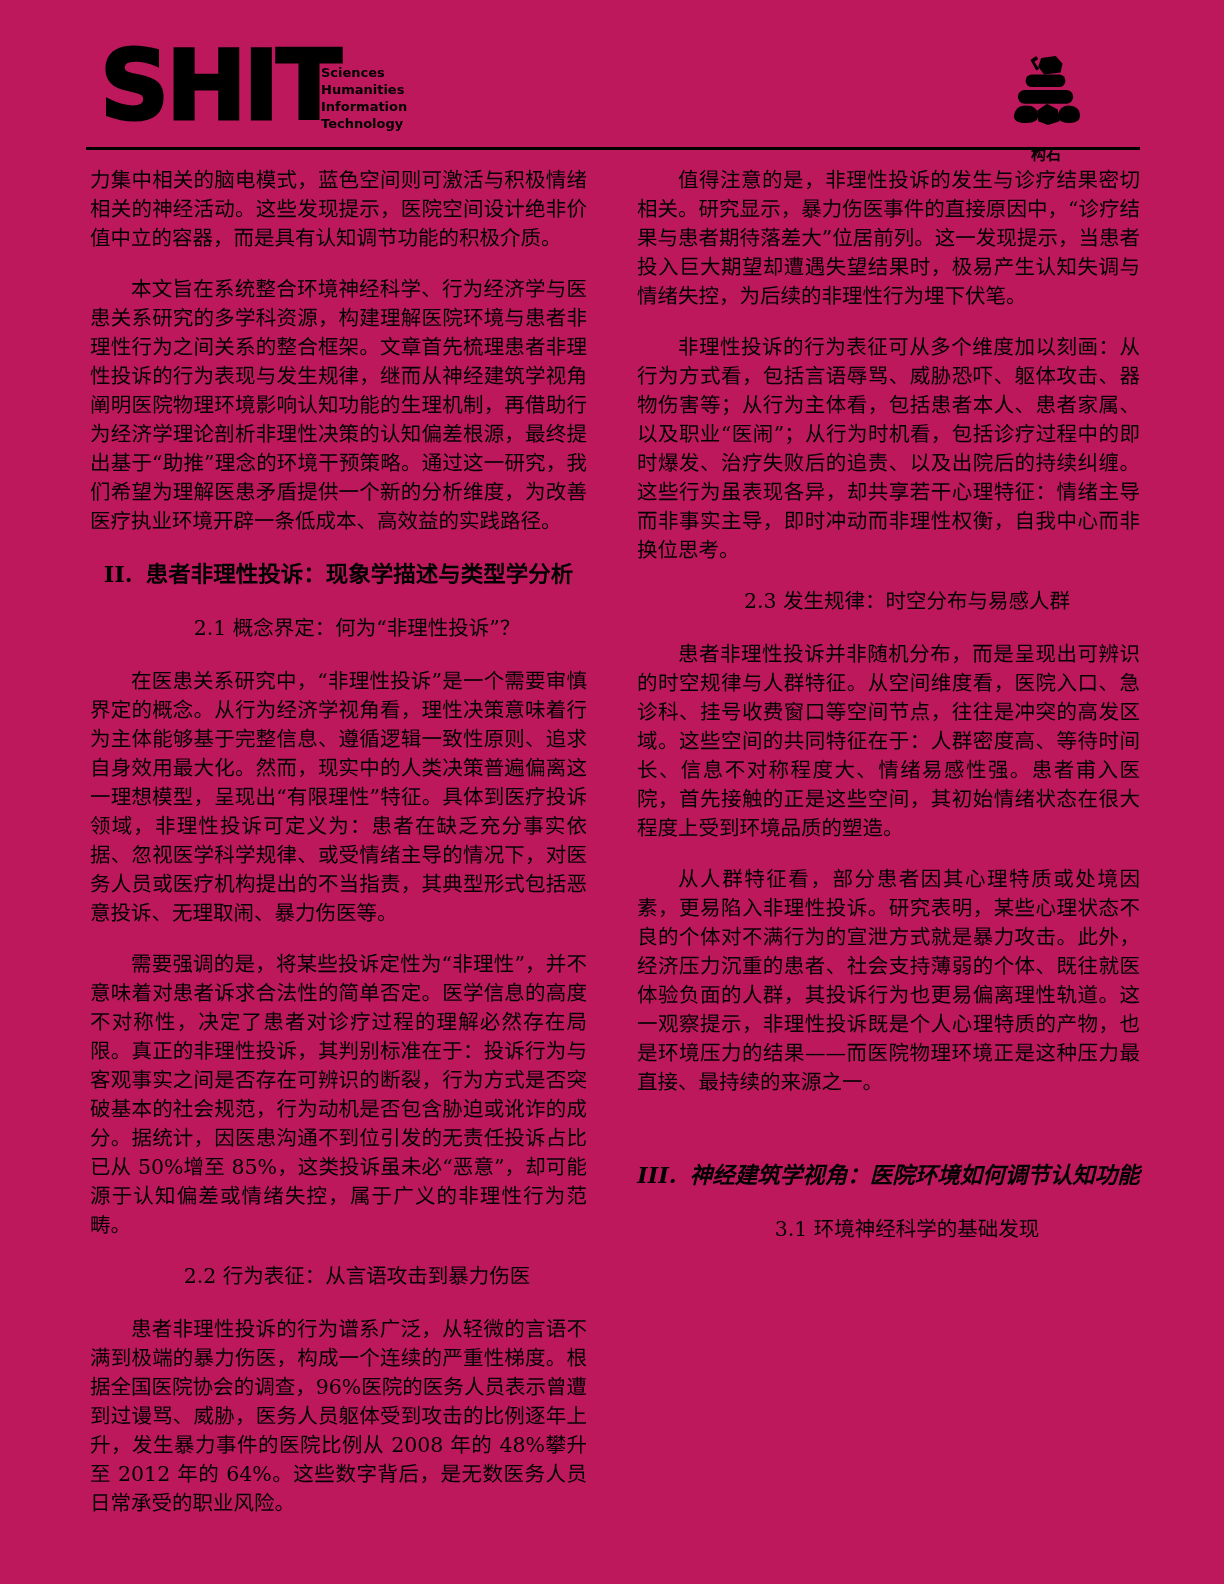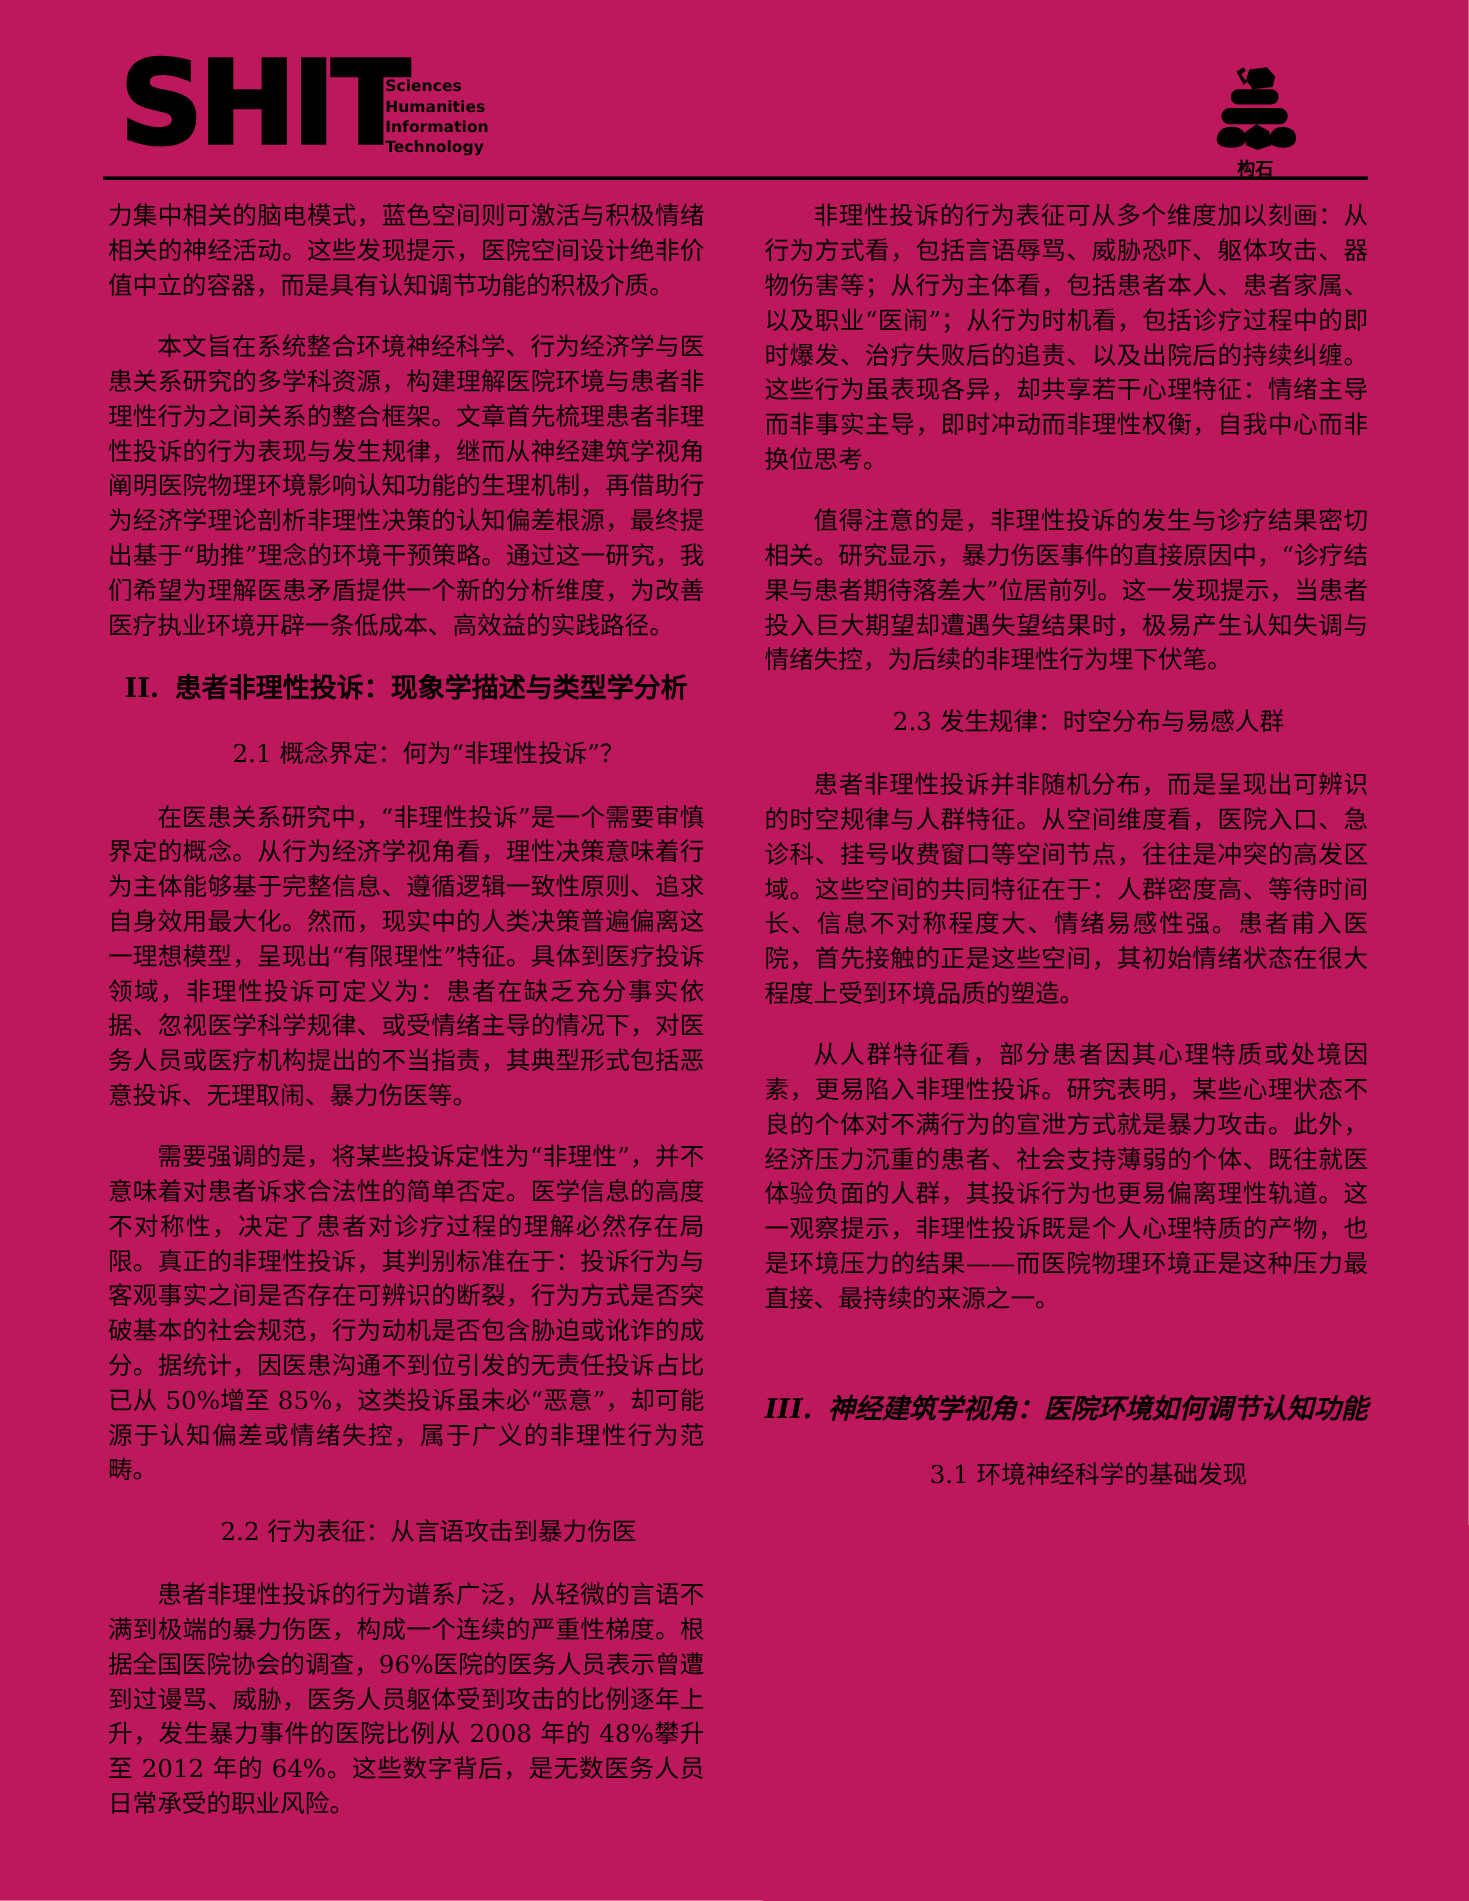--- a/index.html
+++ b/index.html
@@ -16,21 +16,21 @@
   }
   .tagline {
     position:absolute; left:321px; top:64px;
     font-family:"DejaVu Sans","Liberation Sans",sans-serif;
     font-weight:bold; font-size:13px; line-height:17px; color:#000;
   }
   .orgmark { position:absolute; left:1008px; top:54px; width:76px; text-align:center; }
   .orgmark svg { display:block; margin:0 auto; }
   .orgmark .orglabel {
     font-family:"DejaVu Sans","Liberation Sans",sans-serif;
-    font-weight:bold; font-size:15px; line-height:18px; margin-top:4px;
+    font-weight:bold; font-size:15px; line-height:18px; margin-top:18px;
   }
   .divider { position:absolute; left:86px; top:147px; width:1054px; height:3px; background:#000; }
   
   .col {
     position:absolute; top:166px;
     font-size:20.5px; line-height:29px;
     text-align:justify; text-justify:inter-ideograph;
   }
   .col.left  { left:90px;  width:497px; }
   .col.right { left:637px; width:503px; }
@@ -82,22 +82,22 @@
     <p>本文旨在系统整合环境神经科学、行为经济学与医患关系研究的多学科资源，构建理解医院环境与患者非理性行为之间关系的整合框架。文章首先梳理患者非理性投诉的行为表现与发生规律，继而从神经建筑学视角阐明医院物理环境影响认知功能的生理机制，再借助行为经济学理论剖析非理性决策的认知偏差根源，最终提出基于“助推”理念的环境干预策略。通过这一研究，我们希望为理解医患矛盾提供一个新的分析维度，为改善医疗执业环境开辟一条低成本、高效益的实践路径。</p>
     <h2 class="section"><span class="num">II.</span><span>患者非理性投诉：现象学描述与类型学分析</span></h2>
     <h3 class="sub">2.1 概念界定：何为“非理性投诉”？</h3>
     <p>在医患关系研究中，“非理性投诉”是一个需要审慎界定的概念。从行为经济学视角看，理性决策意味着行为主体能够基于完整信息、遵循逻辑一致性原则、追求自身效用最大化。然而，现实中的人类决策普遍偏离这一理想模型，呈现出“有限理性”特征。具体到医疗投诉领域，非理性投诉可定义为：患者在缺乏充分事实依据、忽视医学科学规律、或受情绪主导的情况下，对医务人员或医疗机构提出的不当指责，其典型形式包括恶意投诉、无理取闹、暴力伤医等。</p>
     <p>需要强调的是，将某些投诉定性为“非理性”，并不意味着对患者诉求合法性的简单否定。医学信息的高度不对称性，决定了患者对诊疗过程的理解必然存在局限。真正的非理性投诉，其判别标准在于：投诉行为与客观事实之间是否存在可辨识的断裂，行为方式是否突破基本的社会规范，行为动机是否包含胁迫或讹诈的成分。据统计，因医患沟通不到位引发的无责任投诉占比已从 50%增至 85%，这类投诉虽未必“恶意”，却可能源于认知偏差或情绪失控，属于广义的非理性行为范畴。</p>
     <h3 class="sub">2.2 行为表征：从言语攻击到暴力伤医</h3>
     <p>患者非理性投诉的行为谱系广泛，从轻微的言语不满到极端的暴力伤医，构成一个连续的严重性梯度。根据全国医院协会的调查，96%医院的医务人员表示曾遭到过谩骂、威胁，医务人员躯体受到攻击的比例逐年上升，发生暴力事件的医院比例从 2008 年的 48%攀升至 2012 年的 64%。这些数字背后，是无数医务人员日常承受的职业风险。</p>
   </section>
 
   <section class="col right">
+    <p>值得注意的是，非理性投诉的发生与诊疗结果密切相关。研究显示，暴力伤医事件的直接原因中，“诊疗结果与患者期待落差大”位居前列。这一发现提示，当患者投入巨大期望却遭遇失望结果时，极易产生认知失调与情绪失控，为后续的非理性行为埋下伏笔。</p>
     <p>非理性投诉的行为表征可从多个维度加以刻画：从行为方式看，包括言语辱骂、威胁恐吓、躯体攻击、器物伤害等；从行为主体看，包括患者本人、患者家属、以及职业“医闹”；从行为时机看，包括诊疗过程中的即时爆发、治疗失败后的追责、以及出院后的持续纠缠。这些行为虽表现各异，却共享若干心理特征：情绪主导而非事实主导，即时冲动而非理性权衡，自我中心而非换位思考。</p>
-    <p>值得注意的是，非理性投诉的发生与诊疗结果密切相关。研究显示，暴力伤医事件的直接原因中，“诊疗结果与患者期待落差大”位居前列。这一发现提示，当患者投入巨大期望却遭遇失望结果时，极易产生认知失调与情绪失控，为后续的非理性行为埋下伏笔。</p>
     <h3 class="sub">2.3 发生规律：时空分布与易感人群</h3>
     <p>患者非理性投诉并非随机分布，而是呈现出可辨识的时空规律与人群特征。从空间维度看，医院入口、急诊科、挂号收费窗口等空间节点，往往是冲突的高发区域。这些空间的共同特征在于：人群密度高、等待时间长、信息不对称程度大、情绪易感性强。患者甫入医院，首先接触的正是这些空间，其初始情绪状态在很大程度上受到环境品质的塑造。</p>
     <p>从人群特征看，部分患者因其心理特质或处境因素，更易陷入非理性投诉。研究表明，某些心理状态不良的个体对不满行为的宣泄方式就是暴力攻击。此外，经济压力沉重的患者、社会支持薄弱的个体、既往就医体验负面的人群，其投诉行为也更易偏离理性轨道。这一观察提示，非理性投诉既是个人心理特质的产物，也是环境压力的结果——而医院物理环境正是这种压力最直接、最持续的来源之一。</p>
     <h2 class="section sec3"><span class="num">III.</span><span>神经建筑学视角：医院环境如何调节认知功能</span></h2>
     <h3 class="sub">3.1 环境神经科学的基础发现</h3>
   </section>
 
 </div>
 
 </body></html>

